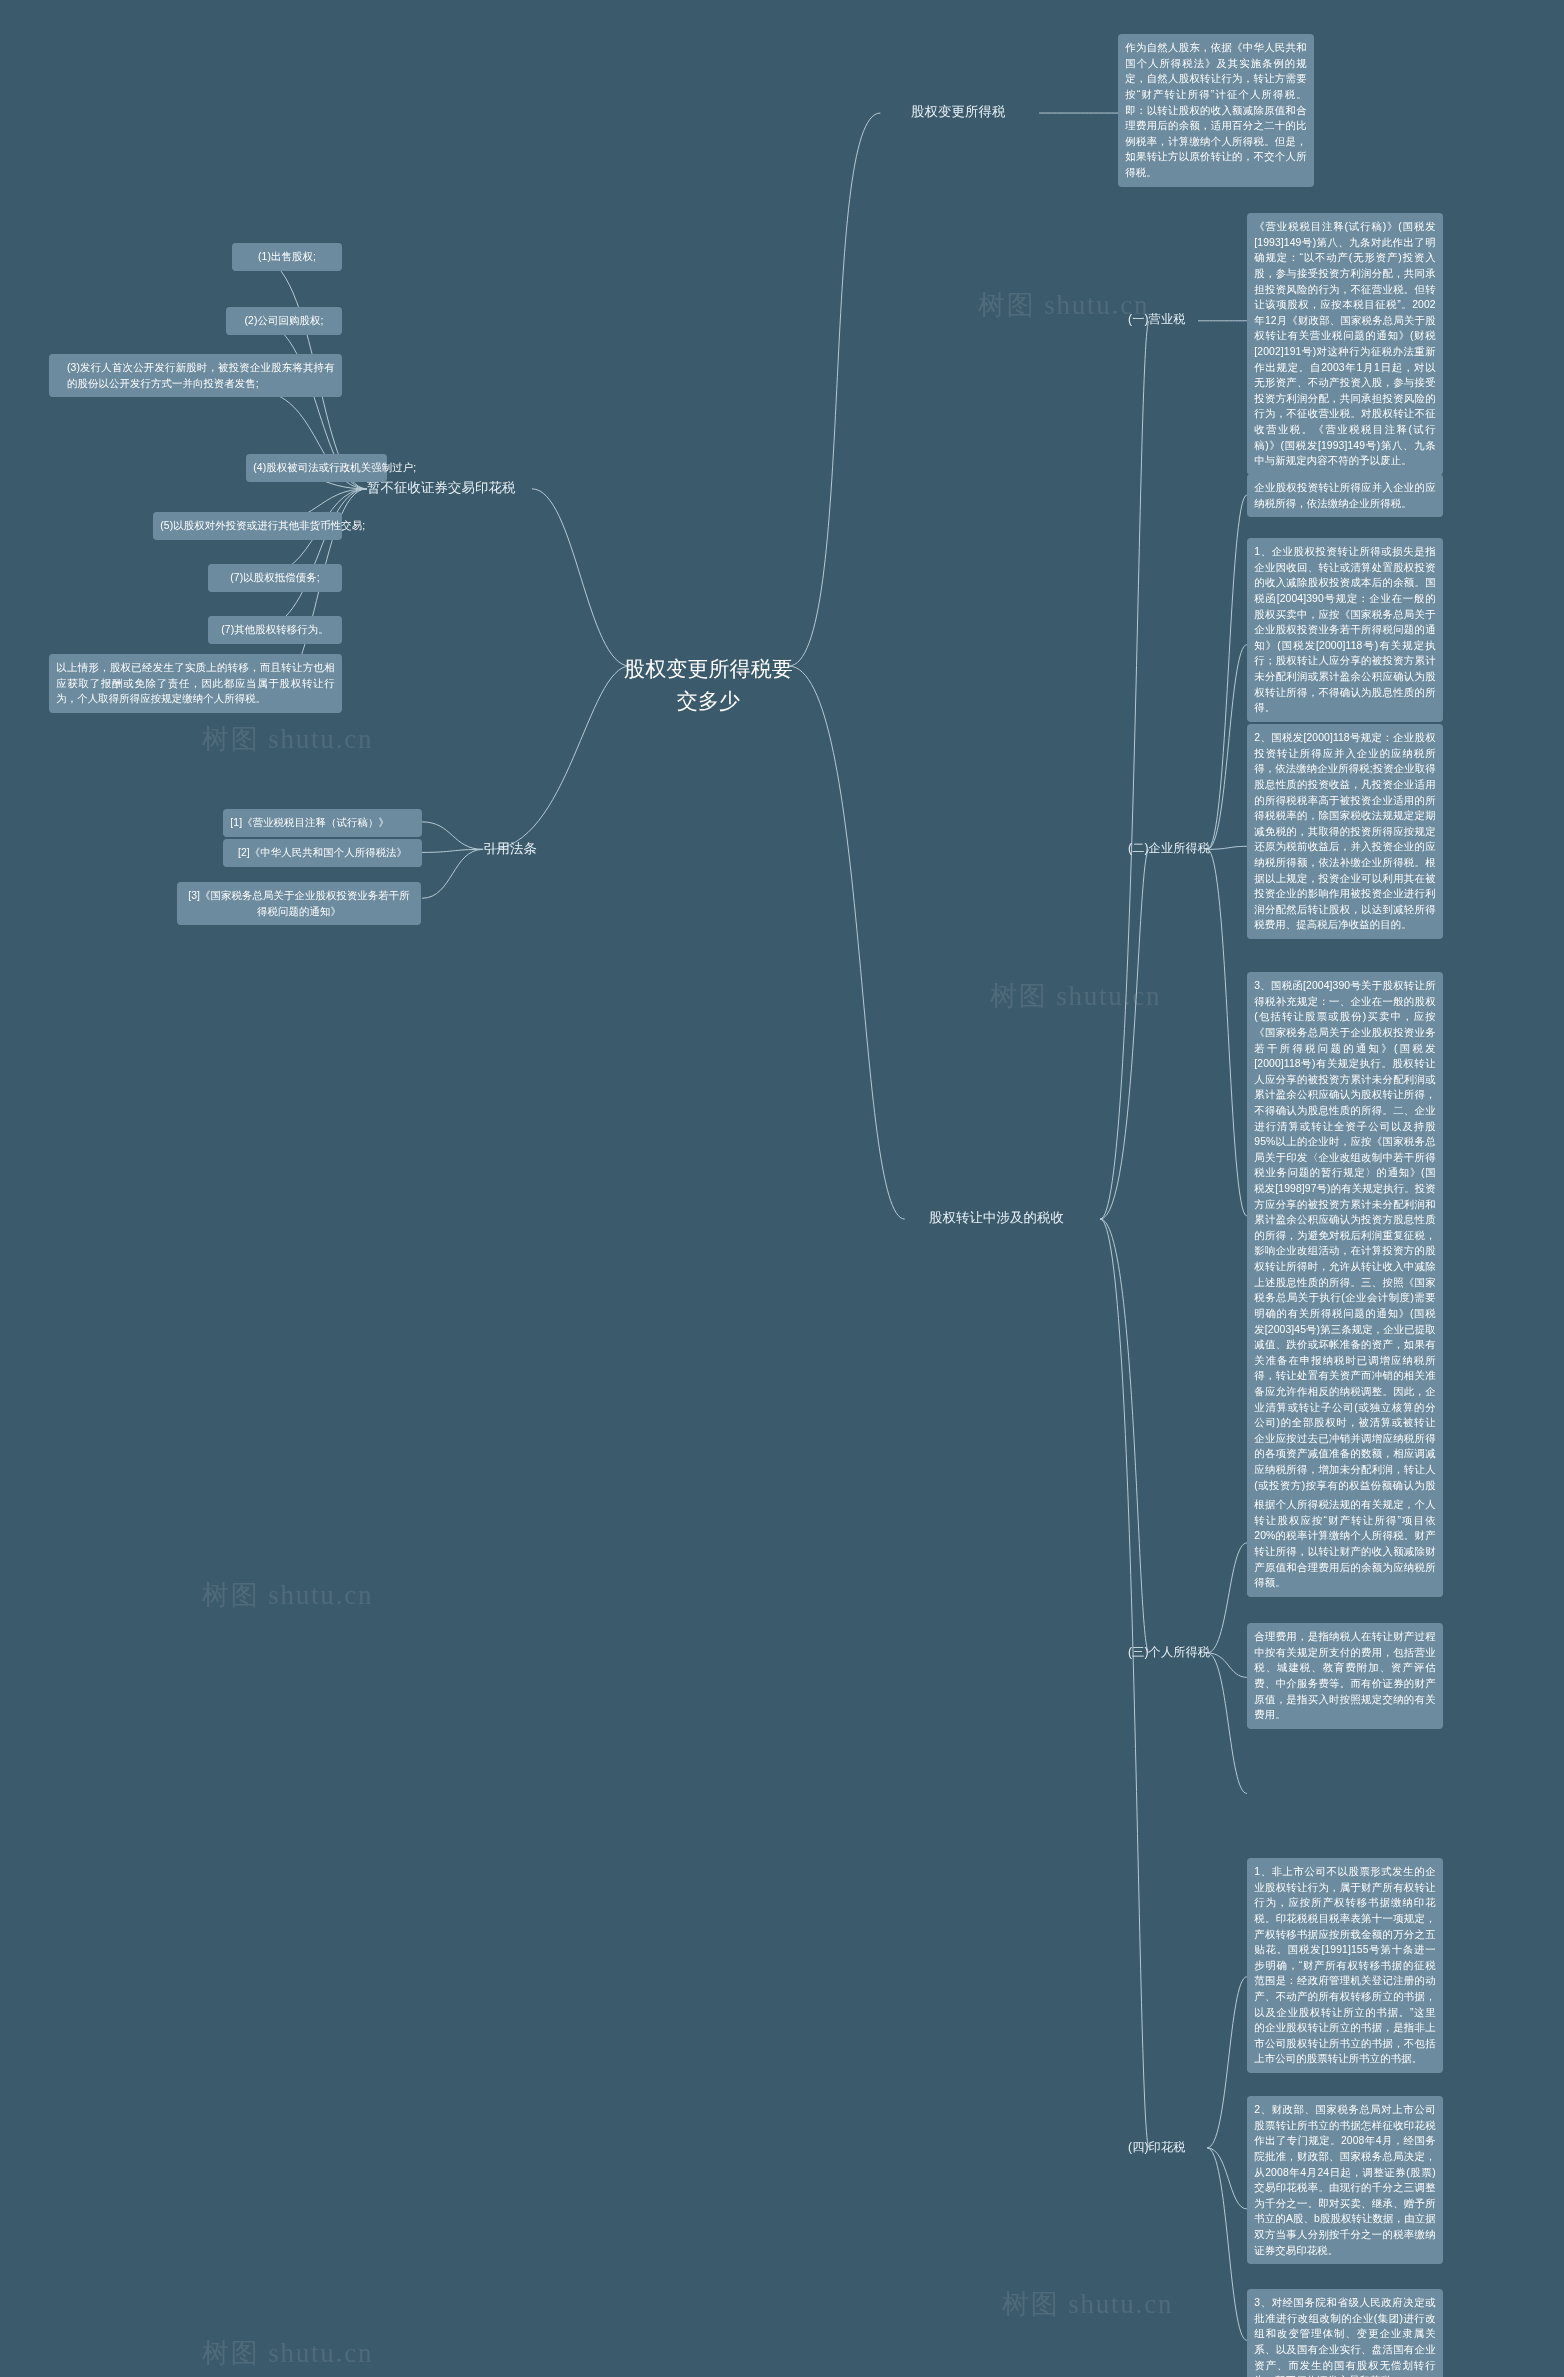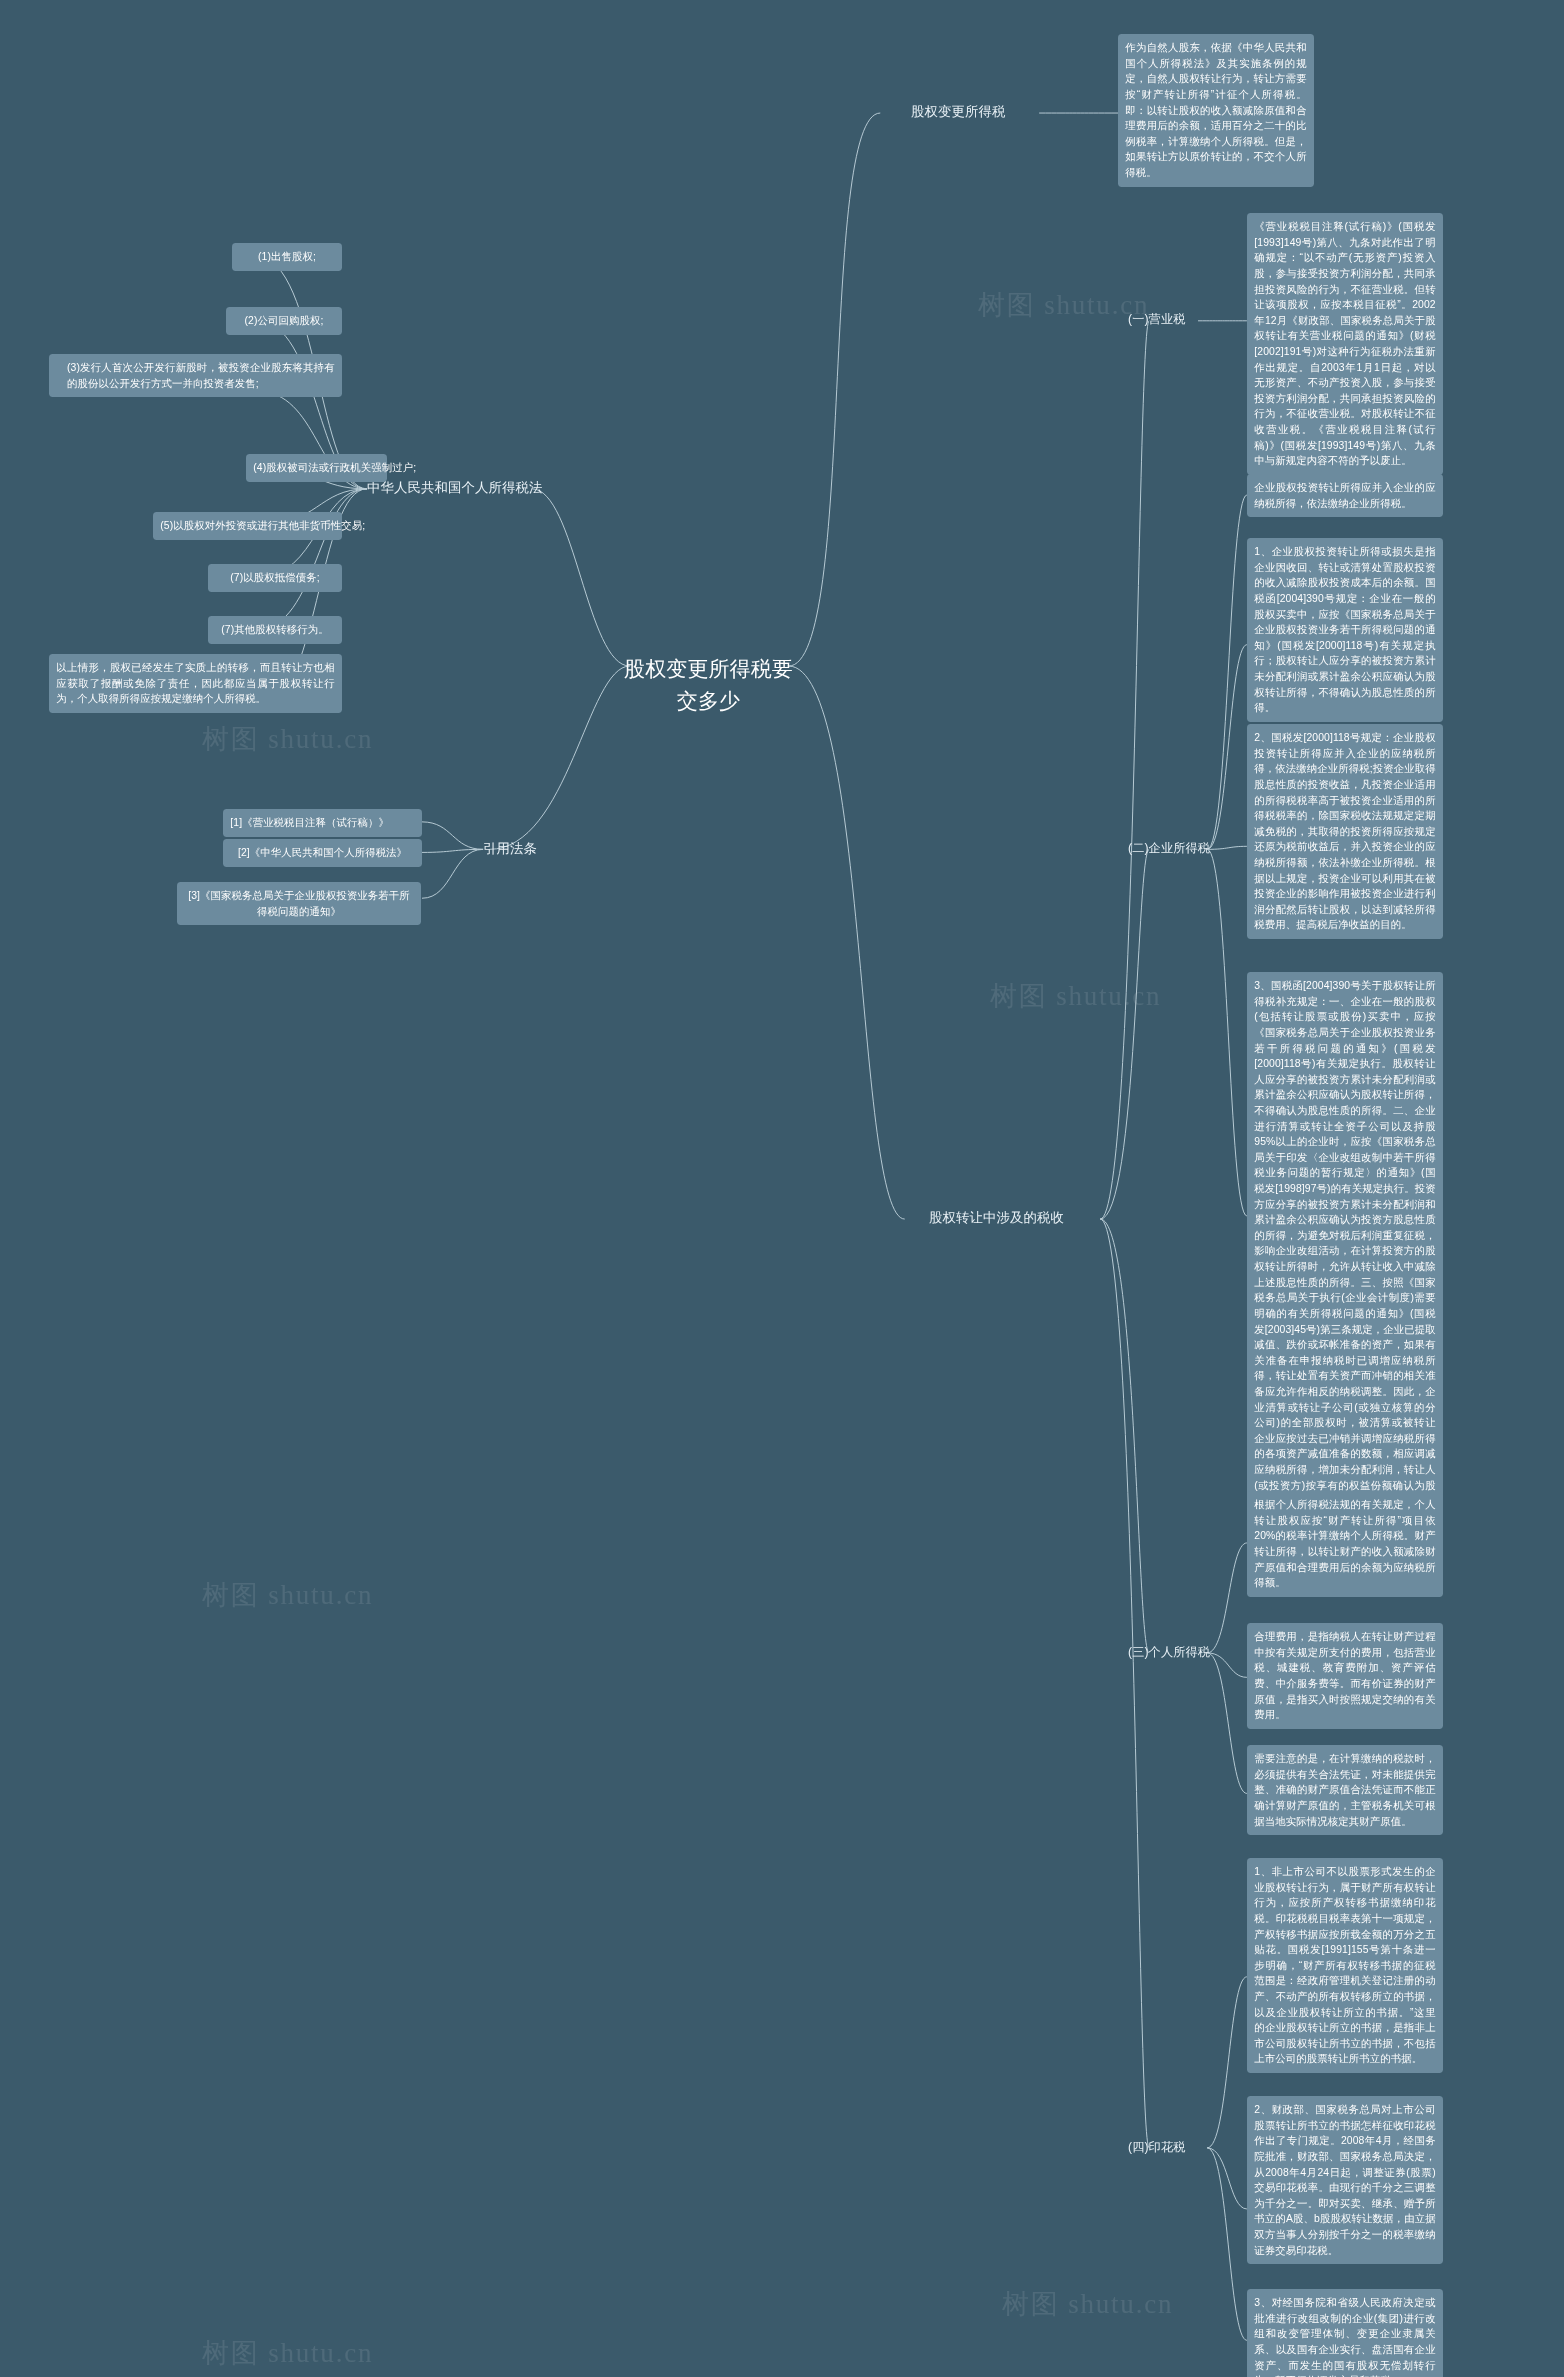--- a/index.html
+++ b/index.html
@@ -117,21 +117,21 @@
 
   <div class="wm" style="left:202px;top:721px;">树图 shutu.cn</div>
   <div class="wm" style="left:978px;top:287px;">树图 shutu.cn</div>
   <div class="wm" style="left:202px;top:1577px;">树图 shutu.cn</div>
   <div class="wm" style="left:990px;top:978px;">树图 shutu.cn</div>
   <div class="wm" style="left:202px;top:2335px;">树图 shutu.cn</div>
   <div class="wm" style="left:1002px;top:2286px;">树图 shutu.cn</div>
 
   <div class="node center" style="left:617px;top:653px;width:183px;">股权变更所得税要交多少</div>
 
-  <div class="node branch" style="left:367px;top:478px;width:208px;">中华人民共和国个人所得税法</div>
+  <div class="node branch" style="left:367px;top:478px;width:208px;">暂不征收证券交易印花税</div>
 
   <div class="node leaf-line" style="left:232px;top:243px;width:110px;text-align:center;">(1)出售股权;</div>
   <div class="node leaf-line" style="left:226px;top:307px;width:116px;text-align:center;">(2)公司回购股权;</div>
   <div class="node" style="left:49px;top:354px;width:293px;padding-left:18px;">(3)发行人首次公开发行新股时，被投资企业股东将其持有的股份以公开发行方式一并向投资者发售;</div>
   <div class="node leaf-line" style="left:202px;top:454px;width:141px;text-align:center;margin-left:44px;">(4)股权被司法或行政机关强制过户;</div>
   <div class="node leaf-line" style="left:153px;top:512px;width:189px;text-align:center;">(5)以股权对外投资或进行其他非货币性交易;</div>
   <div class="node leaf-line" style="left:208px;top:564px;width:134px;text-align:center;">(7)以股权抵偿债务;</div>
   <div class="node leaf-line" style="left:208px;top:616px;width:134px;text-align:center;">(7)其他股权转移行为。</div>
   <div class="node" style="left:49px;top:654px;width:293px;">以上情形，股权已经发生了实质上的转移，而且转让方也相应获取了报酬或免除了责任，因此都应当属于股权转让行为，个人取得所得应按规定缴纳个人所得税。</div>
 
@@ -151,21 +151,20 @@
 
   <div class="node sub" style="left:1128px;top:839px;width:86px;">(二)企业所得税</div>
   <div class="node" style="left:1247px;top:474px;width:196px;">企业股权投资转让所得应并入企业的应纳税所得，依法缴纳企业所得税。</div>
   <div class="node" style="left:1247px;top:538px;width:196px;">1、企业股权投资转让所得或损失是指企业因收回、转让或清算处置股权投资的收入减除股权投资成本后的余额。国税函[2004]390号规定：企业在一般的股权买卖中，应按《国家税务总局关于企业股权投资业务若干所得税问题的通知》(国税发[2000]118号)有关规定执行；股权转让人应分享的被投资方累计未分配利润或累计盈余公积应确认为股权转让所得，不得确认为股息性质的所得。</div>
   <div class="node" style="left:1247px;top:724px;width:196px;">2、国税发[2000]118号规定：企业股权投资转让所得应并入企业的应纳税所得，依法缴纳企业所得税;投资企业取得股息性质的投资收益，凡投资企业适用的所得税税率高于被投资企业适用的所得税税率的，除国家税收法规规定定期减免税的，其取得的投资所得应按规定还原为税前收益后，并入投资企业的应纳税所得额，依法补缴企业所得税。根据以上规定，投资企业可以利用其在被投资企业的影响作用被投资企业进行利润分配然后转让股权，以达到减轻所得税费用、提高税后净收益的目的。</div>
   <div class="node" style="left:1247px;top:972px;width:196px;">3、国税函[2004]390号关于股权转让所得税补充规定：一、企业在一般的股权(包括转让股票或股份)买卖中，应按《国家税务总局关于企业股权投资业务若干所得税问题的通知》(国税发[2000]118号)有关规定执行。股权转让人应分享的被投资方累计未分配利润或累计盈余公积应确认为股权转让所得，不得确认为股息性质的所得。二、企业进行清算或转让全资子公司以及持股95%以上的企业时，应按《国家税务总局关于印发〈企业改组改制中若干所得税业务问题的暂行规定〉的通知》(国税发[1998]97号)的有关规定执行。投资方应分享的被投资方累计未分配利润和累计盈余公积应确认为投资方股息性质的所得，为避免对税后利润重复征税，影响企业改组活动，在计算投资方的股权转让所得时，允许从转让收入中减除上述股息性质的所得。三、按照《国家税务总局关于执行(企业会计制度)需要明确的有关所得税问题的通知》(国税发[2003]45号)第三条规定，企业已提取减值、跌价或坏帐准备的资产，如果有关准备在申报纳税时已调增应纳税所得，转让处置有关资产而冲销的相关准备应允许作相反的纳税调整。因此，企业清算或转让子公司(或独立核算的分公司)的全部股权时，被清算或被转让企业应按过去已冲销并调增应纳税所得的各项资产减值准备的数额，相应调减应纳税所得，增加未分配利润，转让人(或投资方)按享有的权益份额确认为股息性质的所得。</div>
 
   <div class="node sub" style="left:1128px;top:1643px;width:86px;">(三)个人所得税</div>
   <div class="node" style="left:1247px;top:1491px;width:196px;">根据个人所得税法规的有关规定，个人转让股权应按“财产转让所得”项目依20%的税率计算缴纳个人所得税。财产转让所得，以转让财产的收入额减除财产原值和合理费用后的余额为应纳税所得额。</div>
   <div class="node" style="left:1247px;top:1623px;width:196px;">合理费用，是指纳税人在转让财产过程中按有关规定所支付的费用，包括营业税、城建税、教育费附加、资产评估费、中介服务费等。而有价证券的财产原值，是指买入时按照规定交纳的有关费用。</div>
-  <div class="node" style="left:1247px;top:1745px;width:196px;">需要注意的是，在计算缴纳的税款时，必须提供有关合法凭证，对未能提供完整、准确的财产原值合法凭证而不能正确计算财产原值的，主管税务机关可根据当地实际情况核定其财产原值。</div>
 
   <div class="node sub" style="left:1128px;top:2138px;width:79px;">(四)印花税</div>
   <div class="node" style="left:1247px;top:1858px;width:196px;">1、非上市公司不以股票形式发生的企业股权转让行为，属于财产所有权转让行为，应按所产权转移书据缴纳印花税。印花税税目税率表第十一项规定，产权转移书据应按所载金额的万分之五贴花。国税发[1991]155号第十条进一步明确，“财产所有权转移书据的征税范围是：经政府管理机关登记注册的动产、不动产的所有权转移所立的书据，以及企业股权转让所立的书据。”这里的企业股权转让所立的书据，是指非上市公司股权转让所书立的书据，不包括上市公司的股票转让所书立的书据。</div>
   <div class="node" style="left:1247px;top:2096px;width:196px;">2、财政部、国家税务总局对上市公司股票转让所书立的书据怎样征收印花税作出了专门规定。2008年4月，经国务院批准，财政部、国家税务总局决定，从2008年4月24日起，调整证券(股票)交易印花税率。由现行的千分之三调整为千分之一。即对买卖、继承、赠予所书立的A股、b股股权转让数据，由立据双方当事人分别按千分之一的税率缴纳证券交易印花税。</div>
   <div class="node" style="left:1247px;top:2289px;width:196px;">3、对经国务院和省级人民政府决定或批准进行改组改制的企业(集团)进行改组和改变管理体制、变更企业隶属关系、以及国有企业实行、盘活国有企业资产、而发生的国有股权无偿划转行为，暂不征收证券交易印花税。</div>
 
 </div>
 
 
 </body></html>

